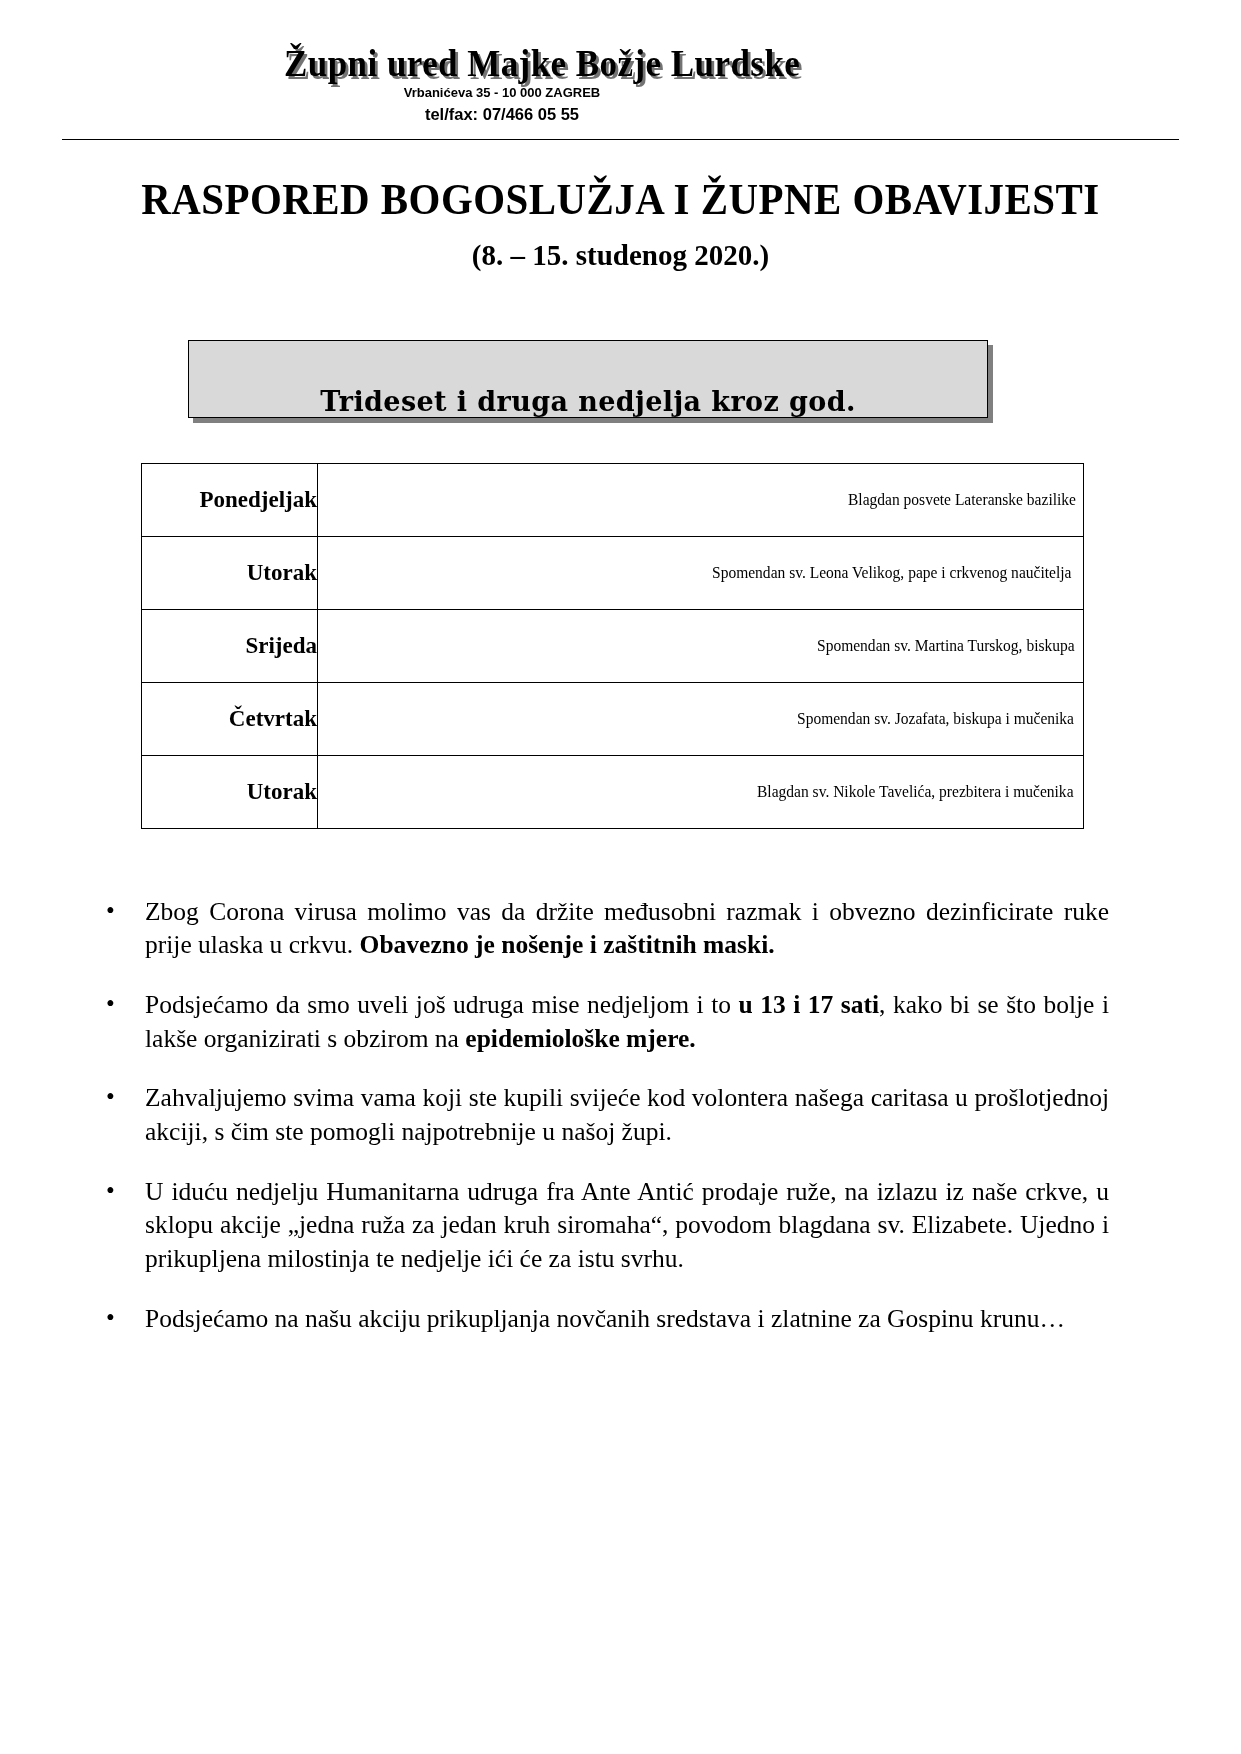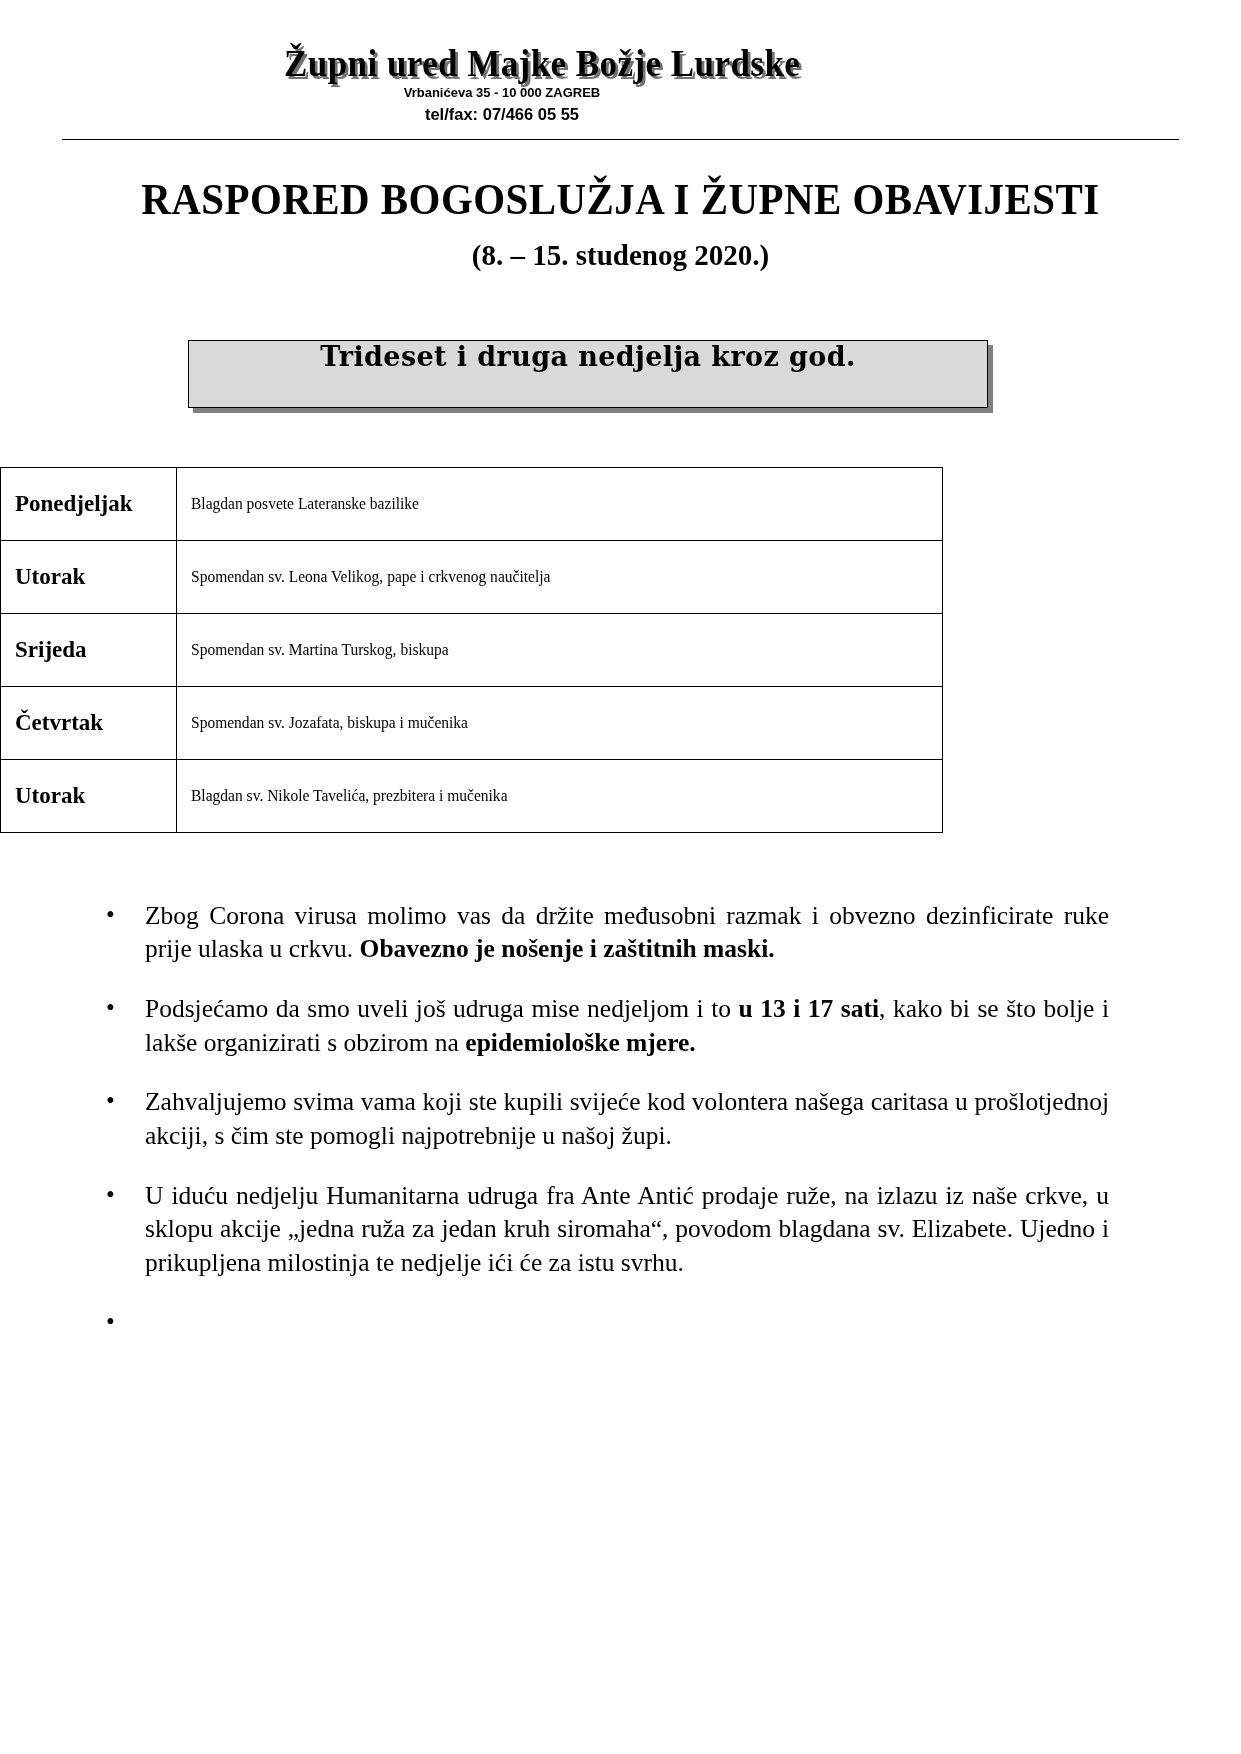--- a/index.html
+++ b/index.html
@@ -83,41 +83,43 @@
   }
 
   
   .sunday-box-wrap {
     margin-top: 68px;
     padding-left: 188px;
   }
   .sunday-box {
     position: relative;
     width: 800px;
-    height: 68px;
+    height: 78px;
     background: #d9d9d9;
     border: 1.5px solid #000;
     box-sizing: border-box;
     box-shadow: 5px 5px 0 0 #808080;
     display: flex;
-    align-items: flex-start;
+    align-items: flex-end;
     justify-content: center;
   }
   .sunday-box-text {
     font-family: "DejaVu Serif", "Liberation Serif", serif;
     font-weight: bold;
     font-size: 27px;
     letter-spacing: 0.4px;
     color: #000;
     white-space: nowrap;
   }
 
   
   .schedule-wrap {
-    margin-top: 59px;
+    margin-top: 45px;
+    padding-left: 141px;
+    text-align: right;
   }
   table.schedule {
     border-collapse: collapse;
     width: 943px;
     table-layout: fixed;
   }
   table.schedule td {
     border: 1.2px solid #000;
     padding: 0 0 0 14px;
     height: 72px;
@@ -239,18 +241,18 @@
 
     <div class="notice">
       <span class="bullet">•</span><span>Zahvaljujemo svima vama koji ste kupili svijeće kod volontera našega caritasa u prošlotjednoj akciji, s čim ste pomogli najpotrebnije u našoj župi.</span>
     </div>
 
     <div class="notice">
       <span class="bullet">•</span><span>U iduću nedjelju Humanitarna udruga fra Ante Antić prodaje ruže, na izlazu iz naše crkve, u sklopu akcije „jedna ruža za jedan kruh siromaha“, povodom blagdana sv. Elizabete. Ujedno i prikupljena milostinja te nedjelje ići će za istu svrhu.</span>
     </div>
 
     <div class="notice">
-      <span class="bullet">•</span>
+      <span class="bullet">•</span><span>Podsjećamo na našu akciju prikupljanja novčanih sredstava i zlatnine za Gospinu krunu…</span>
     </div>
 
   </div>
 
 </div>
 
 </body></html>

